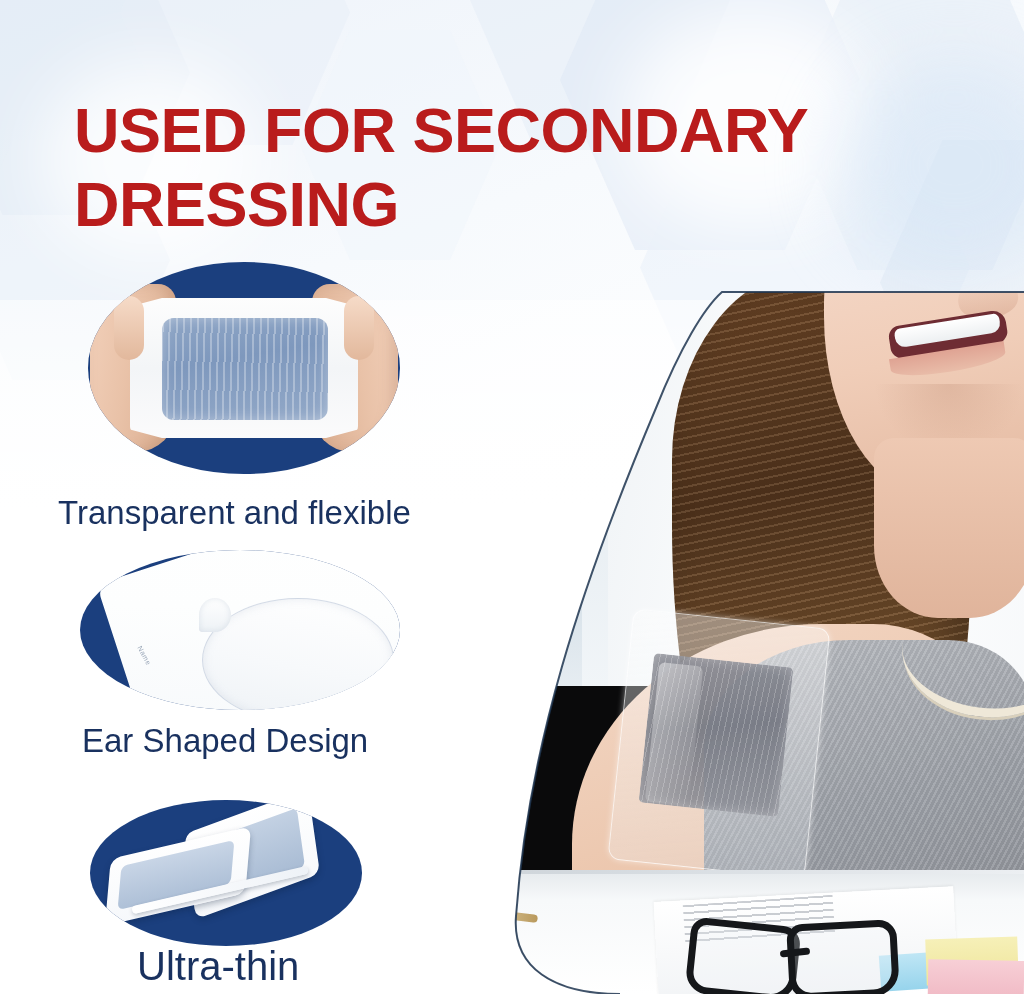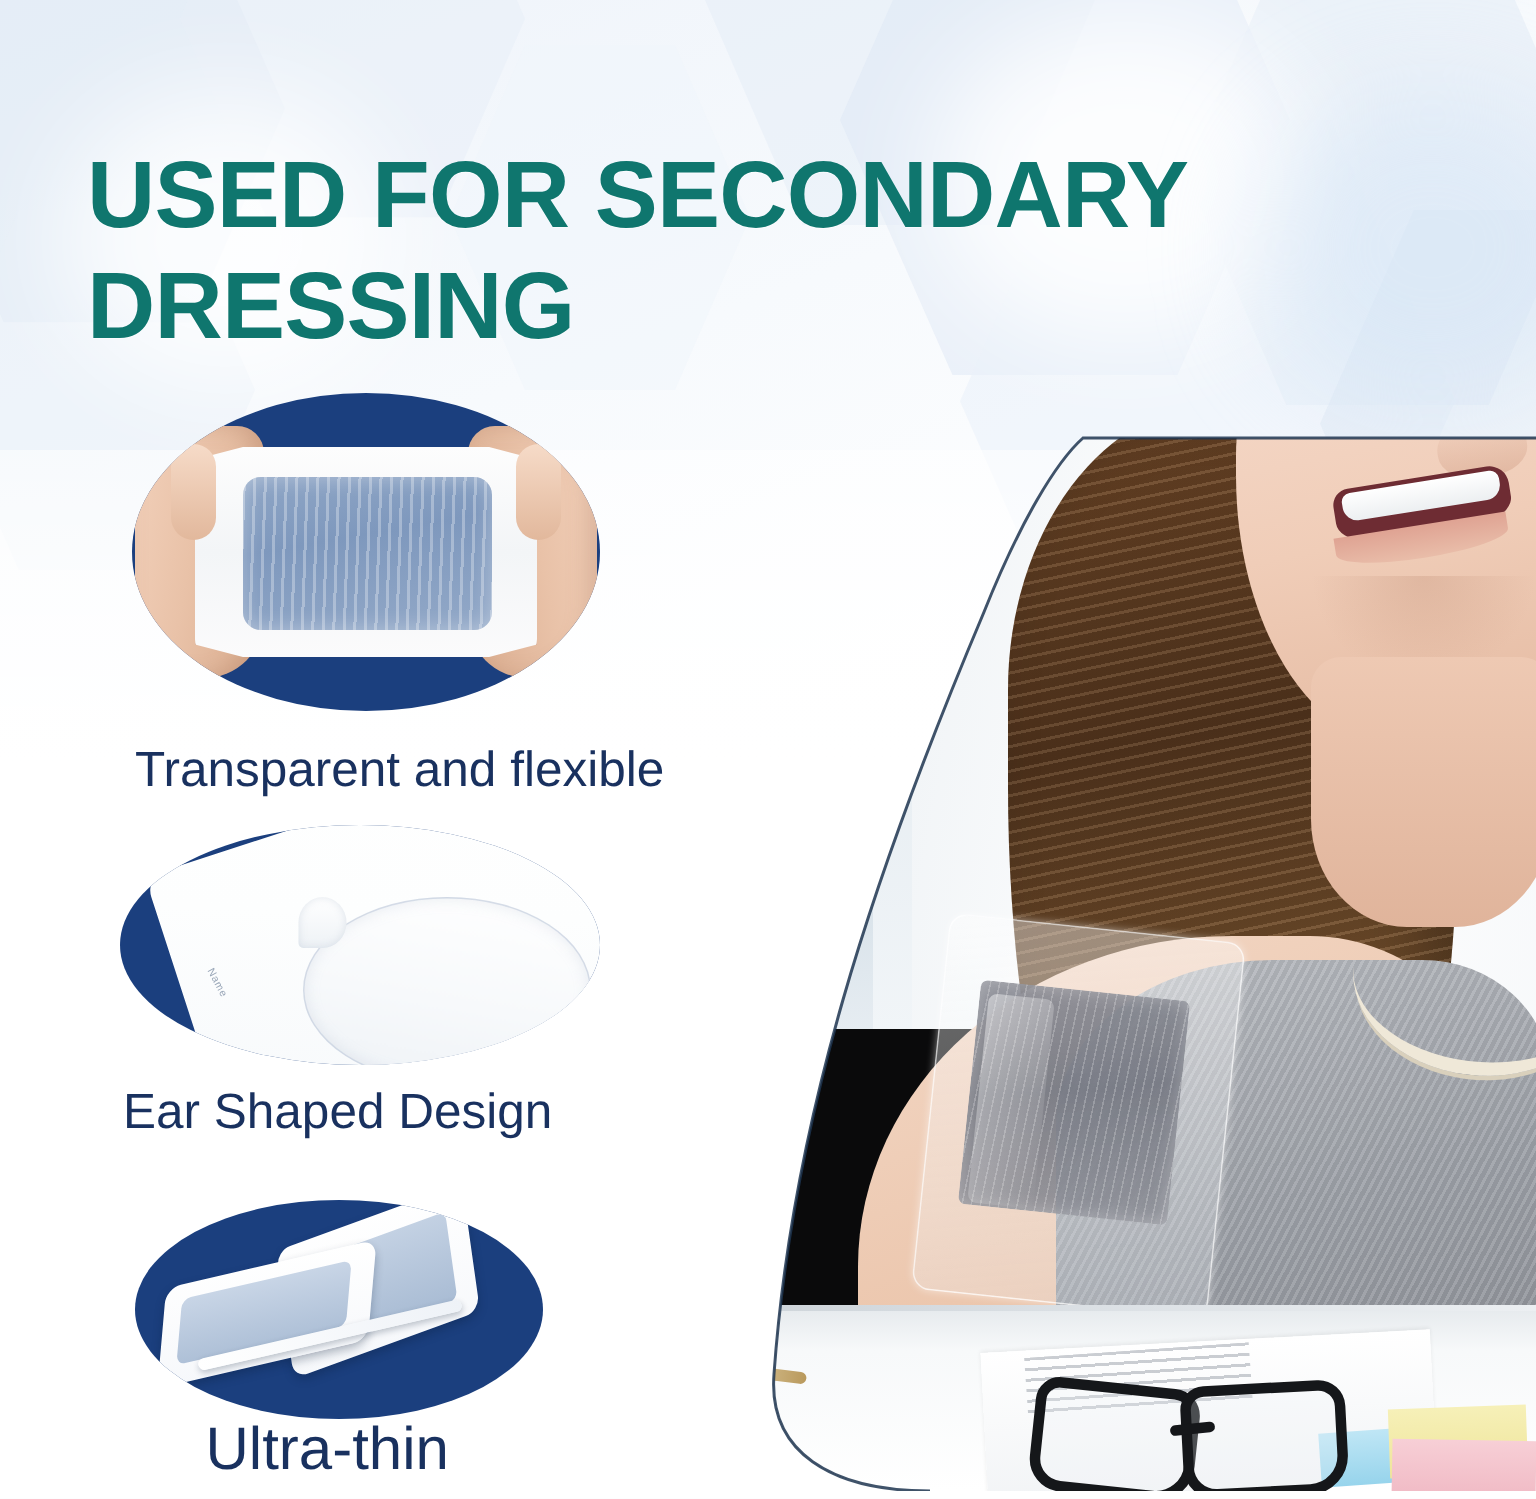--- a/index.html
+++ b/index.html
@@ -50,28 +50,28 @@
   .soft-3 { left: 40px;  top: 60px;  width: 220px; height: 200px; background: rgba(255,255,255,.8); }
   .bg-fade-bottom {
     position: absolute;
     left: 0; right: 0; top: 300px; bottom: 0;
     background: linear-gradient(180deg, rgba(255,255,255,.55) 0%, #ffffff 30%, #ffffff 100%);
   }
 
   
   .headline {
     position: absolute;
-    left: 58px;
+    left: 74px;
     top: 52px;
     width: 920px;
     font-size: 63px;
     line-height: 1.17;
     font-weight: bold;
     letter-spacing: -0.5px;
-    color: #0f766e;
+    color: #b91c1c;
     text-shadow: 0 1px 0 rgba(255,255,255,.55);
   }
 
   
   .feature {
     position: absolute;
   }
   .feature-ellipse {
     position: absolute;
     border-radius: 50%;
@@ -84,21 +84,21 @@
     font-size: 32px;
     font-weight: normal;
     white-space: nowrap;
   }
 
   
   #feature-transparent .feature-ellipse {
     left: 88px; top: 262px; width: 312px; height: 212px;
   }
   #feature-transparent .feature-caption {
-    left: 90px; top: 494px; font-size: 33px; text-align: center;
+    left: 58px; top: 494px; font-size: 33px; text-align: center;
   }
 
   
   #feature-ear .feature-ellipse {
     left: 80px; top: 550px; width: 320px; height: 160px;
   }
   #feature-ear .feature-caption {
     left: 82px; top: 722px; font-size: 33px;
   }
 

